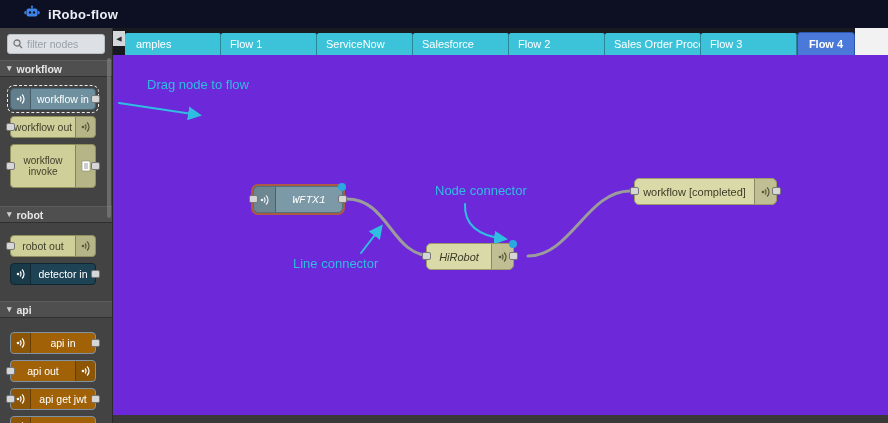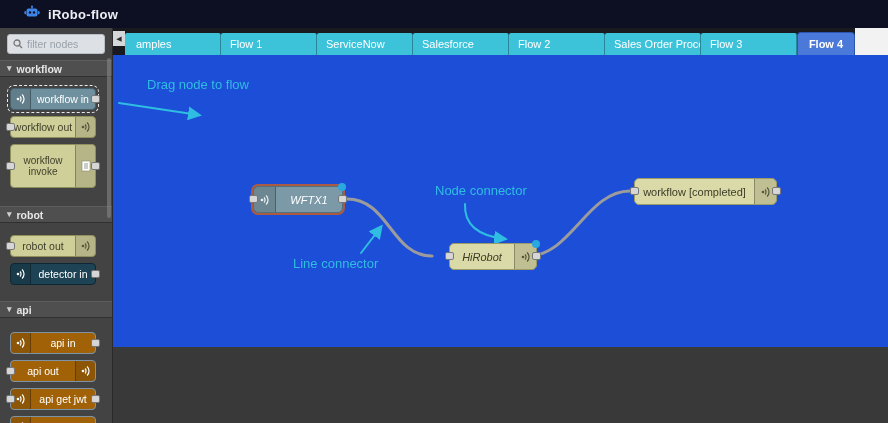--- a/index.html
+++ b/index.html
@@ -56,21 +56,21 @@
   .tab { width:96px; height:22px; background:#3cc3da; color:#fff; font-size:11px; line-height:22px;
          padding-left:9px; border-right:1px solid rgba(0,0,0,.3); border-radius:2px 2px 0 0;
          overflow:hidden; white-space:nowrap; cursor:pointer; }
   .tab.first { padding-left:11px; }
   .tab.active { width:58px; background:#4a79d9; border:1px solid #2c55b0; border-bottom:0;
                 border-radius:4px 4px 0 0; text-align:center; padding-left:0; font-weight:bold;
                 height:23px; line-height:23px; }
   .tab-spacer { flex:1; align-self:stretch; background:#f2f2f2; }
 
   
-  .canvas { position:absolute; left:113px; top:55px; width:775px; height:292px; background:#1d4ed8; }
+  .canvas { position:absolute; left:113px; top:55px; width:775px; height:360px; background:#6d28d9; }
   .wires { position:absolute; left:0; top:0; }
   .wire { stroke:#9c9c9c; stroke-width:3; fill:none; stroke-linecap:round; }
   .ann-arrow { stroke:#2fbde2; stroke-width:2; fill:none; stroke-linecap:round; }
   .ann { position:absolute; color:#2fbde2; font-size:13px; white-space:nowrap; }
   .cnode { position:absolute; height:27px; border-radius:5px; border:1px solid rgba(0,0,0,.4);
            font-size:11px; display:flex; align-items:center; justify-content:center; cursor:move; }
   .cnode .icon-region { width:22px; }
   .cnode.steel-c { background:#7b99a7; border-color:#53707d; color:#fff; }
   .cnode.khaki-c { background:#dadaa8; border-color:#9b9b68; color:#3c3c28; }
   .selected { box-shadow:0 0 0 2px #ab5a43; }
@@ -264,35 +264,35 @@
       <path class="wire" d="M 415 201 C 458 201 474 136 517 136"></path>
       <path class="ann-arrow" d="M 6 48 L 86 60" marker-end="url(#arr)"></path>
       <path class="ann-arrow" d="M 248 198 L 268 172" marker-end="url(#arr)"></path>
       <path class="ann-arrow" d="M 352 149 C 351 170 366 181 392 184" marker-end="url(#arr)"></path>
     </svg>
 
     <div class="ann" style="left:34px; top:22px;">Drag node to flow</div>
     <div class="ann" style="left:322px; top:128px;">Node connector</div>
     <div class="ann" style="left:180px; top:201px;">Line connector</div>
 
-    <div class="cnode steel-c selected" style="left:140px; top:131px; width:90px; padding-left:22px;">
+    <div class="cnode steel-c selected" style="left:140px; top:131px; width:90px; padding-left:22px;font-family:Liberation Mono, monospace;">
       <span class="icon-region ir-left">
         <svg width="10" height="12" viewBox="0 0 10 12">
             <circle cx="2" cy="6" r="1.3" fill="#eef2f4"></circle>
             <path d="M4 3.5 A3.5 3.5 0 0 1 4 8.5" stroke="#eef2f4" fill="none" stroke-width="1.2"></path>
             <path d="M6 1.5 A6 6 0 0 1 6 10.5" stroke="#eef2f4" fill="none" stroke-width="1.2"></path>
           </svg>
       </span>
       <span class="clabel italic">WFTX1</span>
       <span class="port pleft"></span>
       <span class="port pright"></span>
       <span class="dot"></span>
     </div>
 
-    <div class="cnode khaki-c" style="left:336px; top:188px; width:88px; padding-right:22px;">
+    <div class="cnode khaki-c" style="left:313px; top:188px; width:88px; padding-right:22px;">
       <span class="clabel italic">HiRobot</span>
       <span class="icon-region ir-right">
         <svg width="10" height="12" viewBox="0 0 10 12">
             <circle cx="2" cy="6" r="1.3" fill="#55553a"></circle>
             <path d="M4 3.5 A3.5 3.5 0 0 1 4 8.5" stroke="#55553a" fill="none" stroke-width="1.2"></path>
             <path d="M6 1.5 A6 6 0 0 1 6 10.5" stroke="#55553a" fill="none" stroke-width="1.2"></path>
           </svg>
       </span>
       <span class="port pleft"></span>
       <span class="port pright"></span>

